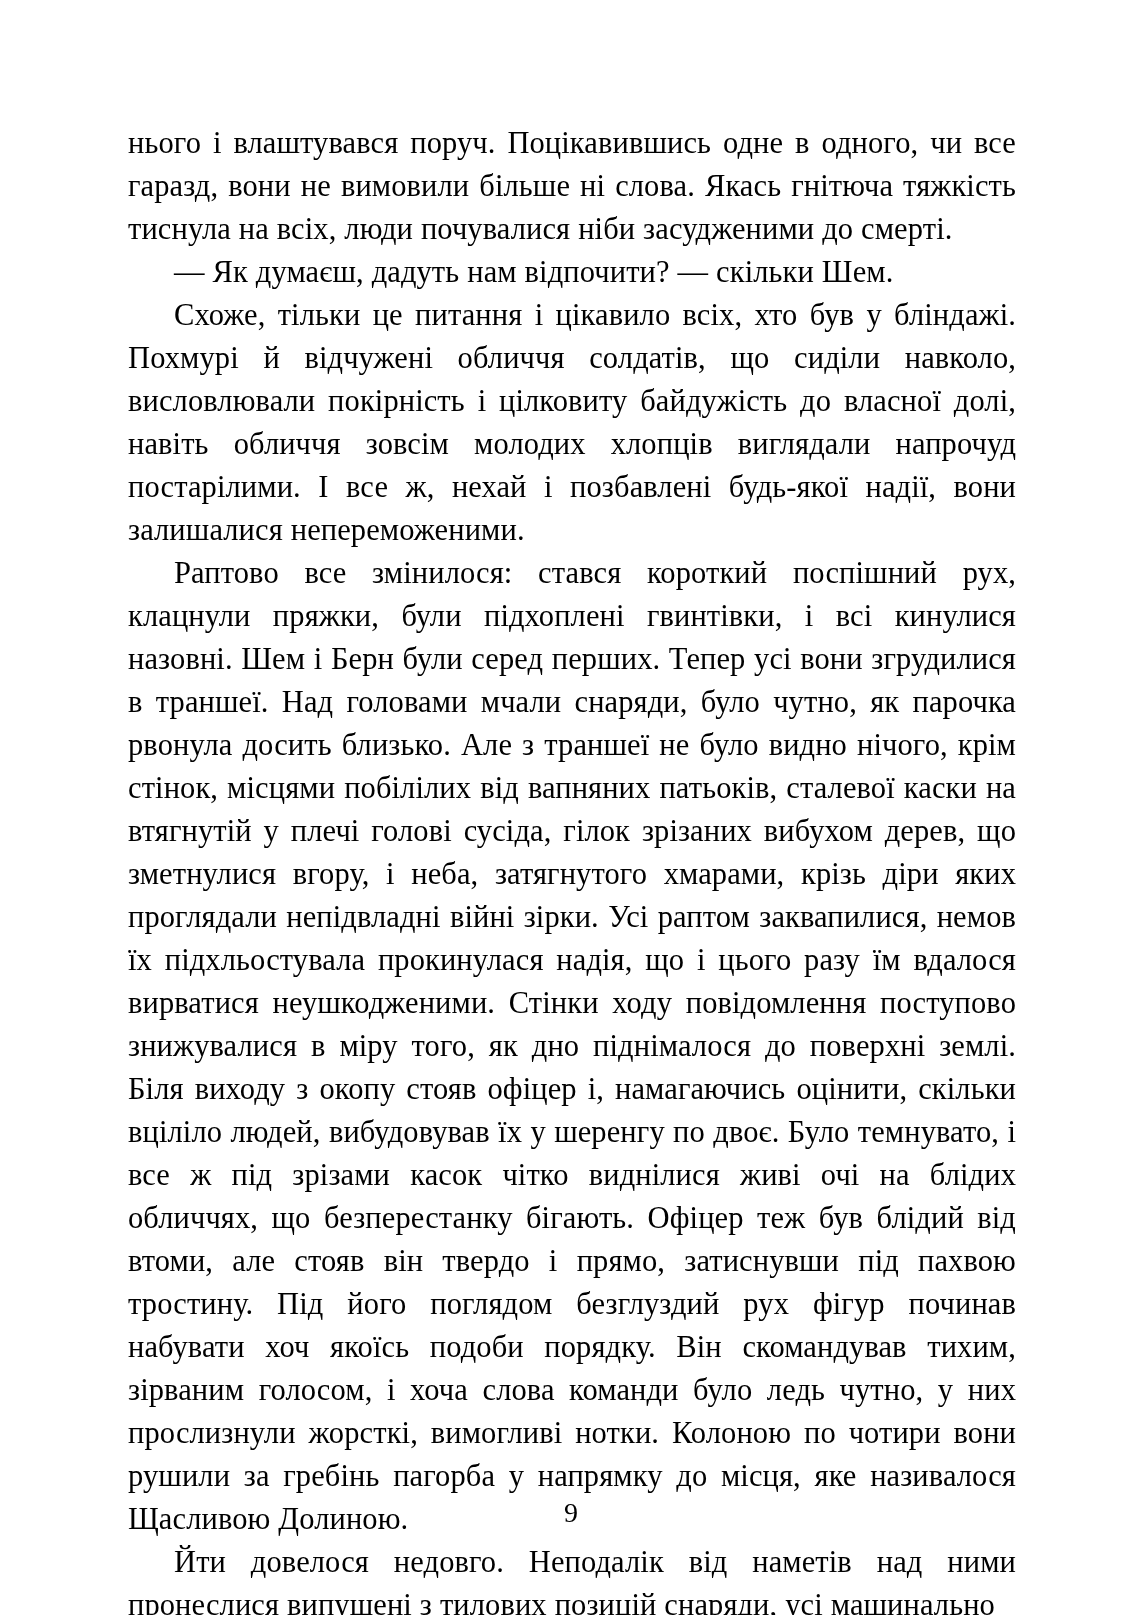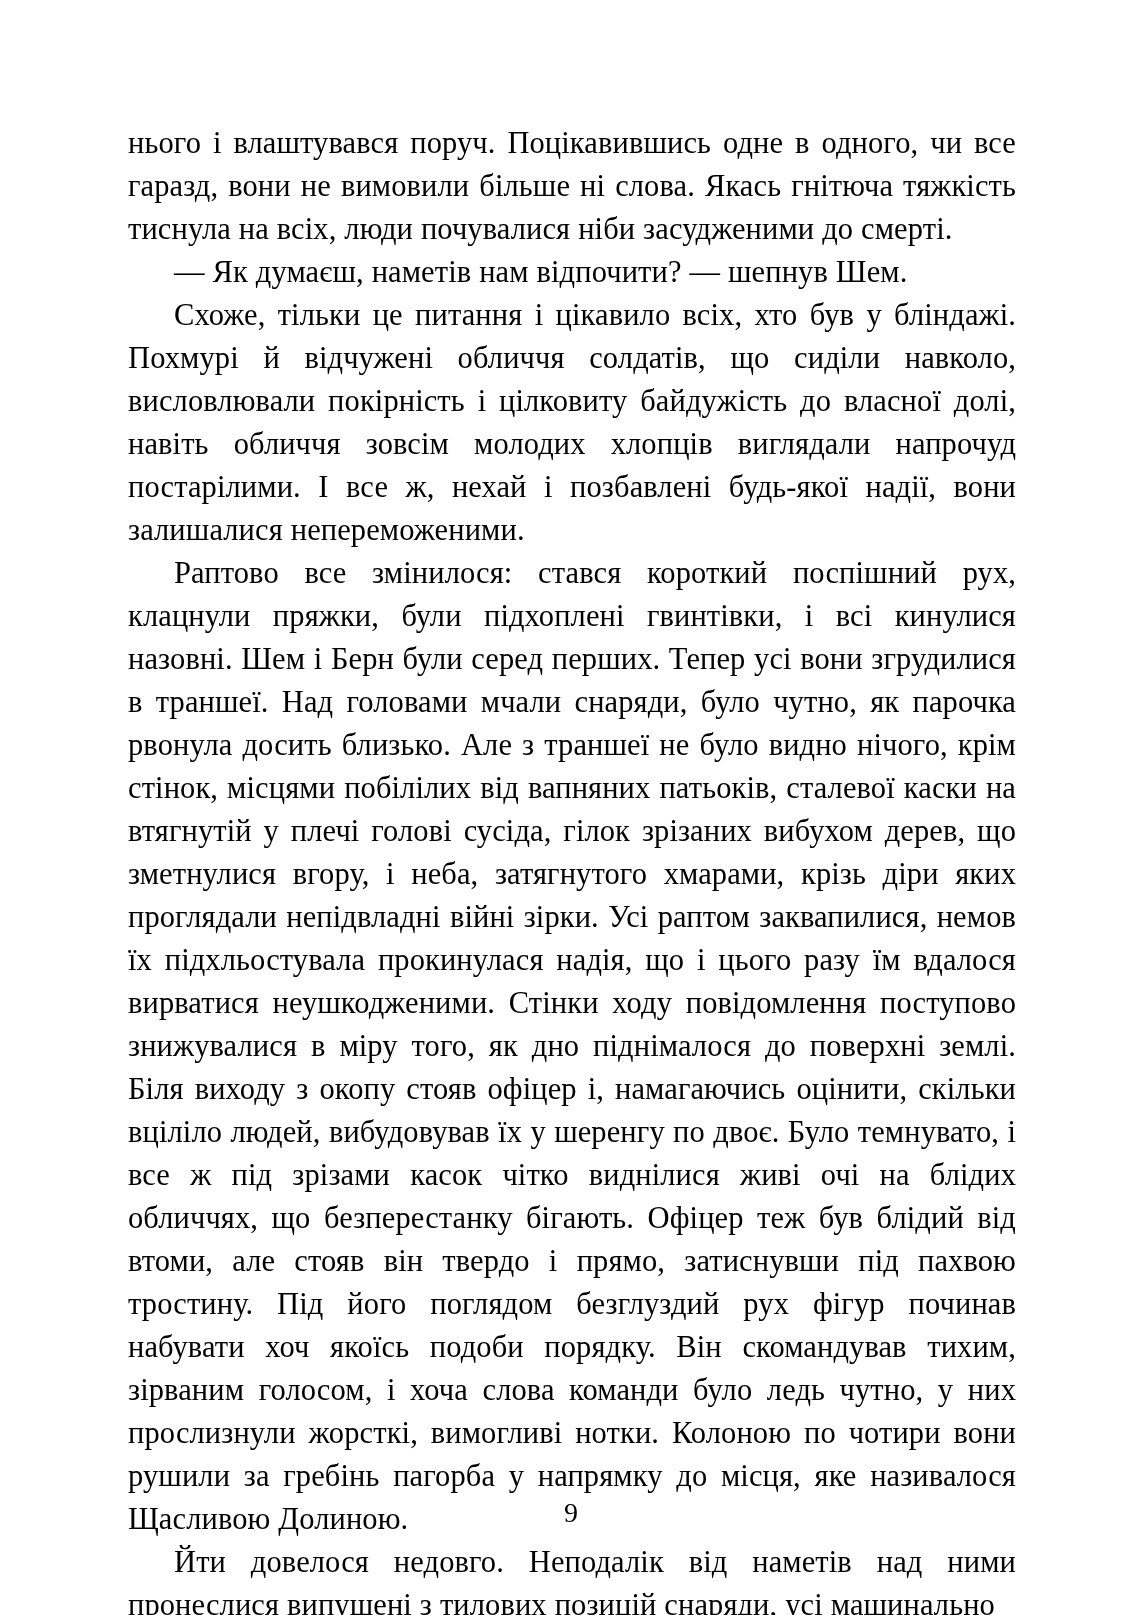--- a/index.html
+++ b/index.html
@@ -59,21 +59,21 @@
     color: #000000;
   }
 </style>
 </head>
 <body>
 
 <div class="page">
 
   <div class="text-block">
     <p class="para first">нього і влаштувався поруч. Поцікавившись одне в одного, чи все гаразд, вони не вимовили більше ні слова. Якась гнітюча тяжкість тиснула на всіх, люди почувалися ніби засудженими до смерті.</p>
-    <p class="para dialogue">— Як думаєш, наметів нам відпочити? — шепнув Шем.</p>
+    <p class="para dialogue">— Як думаєш, дадуть нам відпочити? — скільки Шем.</p>
     <p class="para">Схоже, тільки це питання і цікавило всіх, хто був у бліндажі. Похмурі й відчужені обличчя солдатів, що сиділи навколо, висловлювали покірність і цілковиту байдужість до власної долі, навіть обличчя зовсім молодих хлопців виглядали напрочуд постарілими. І все ж, нехай і позбавлені будь-якої надії, вони залишалися непереможеними.</p>
     <p class="para">Раптово все змінилося: стався короткий поспішний рух, клацнули пряжки, були підхоплені гвинтівки, і всі кинулися назовні. Шем і Берн були серед перших. Тепер усі вони згрудилися в траншеї. Над головами мчали снаряди, було чутно, як парочка рвонула досить близько. Але з траншеї не було видно нічого, крім стінок, місцями побілілих від вапняних патьоків, сталевої каски на втягнутій у плечі голові сусіда, гілок зрізаних вибухом дерев, що зметнулися вгору, і неба, затягнутого хмарами, крізь діри яких проглядали непідвладні війні зірки. Усі раптом заквапилися, немов їх підхльостувала прокинулася надія, що і цього разу їм вдалося вирватися неушкодженими. Стінки ходу повідомлення поступово знижувалися в міру того, як дно піднімалося до поверхні землі. Біля виходу з окопу стояв офіцер і, намагаючись оцінити, скільки вціліло людей, вибудовував їх у шеренгу по двоє. Було темнувато, і все ж під зрізами касок чітко виднілися живі очі на блідих обличчях, що безперестанку бігають. Офіцер теж був блідий від втоми, але стояв він твердо і прямо, затиснувши під пахвою тростину. Під його поглядом безглуздий рух фігур починав набувати хоч якоїсь подоби порядку. Він скомандував тихим, зірваним голосом, і хоча слова команди було ледь чутно, у них прослизнули жорсткі, вимогливі нотки. Колоною по чотири вони рушили за гребінь пагорба у напрямку до місця, яке називалося Щасливою Долиною.</p>
     <p class="para">Йти довелося недовго. Неподалік від наметів над ними пронеслися випущені з тилових позицій снаряди, усі машинально</p>
   </div>
 
   <div class="page-number">9</div>
 
 </div>
 
 </body></html>

